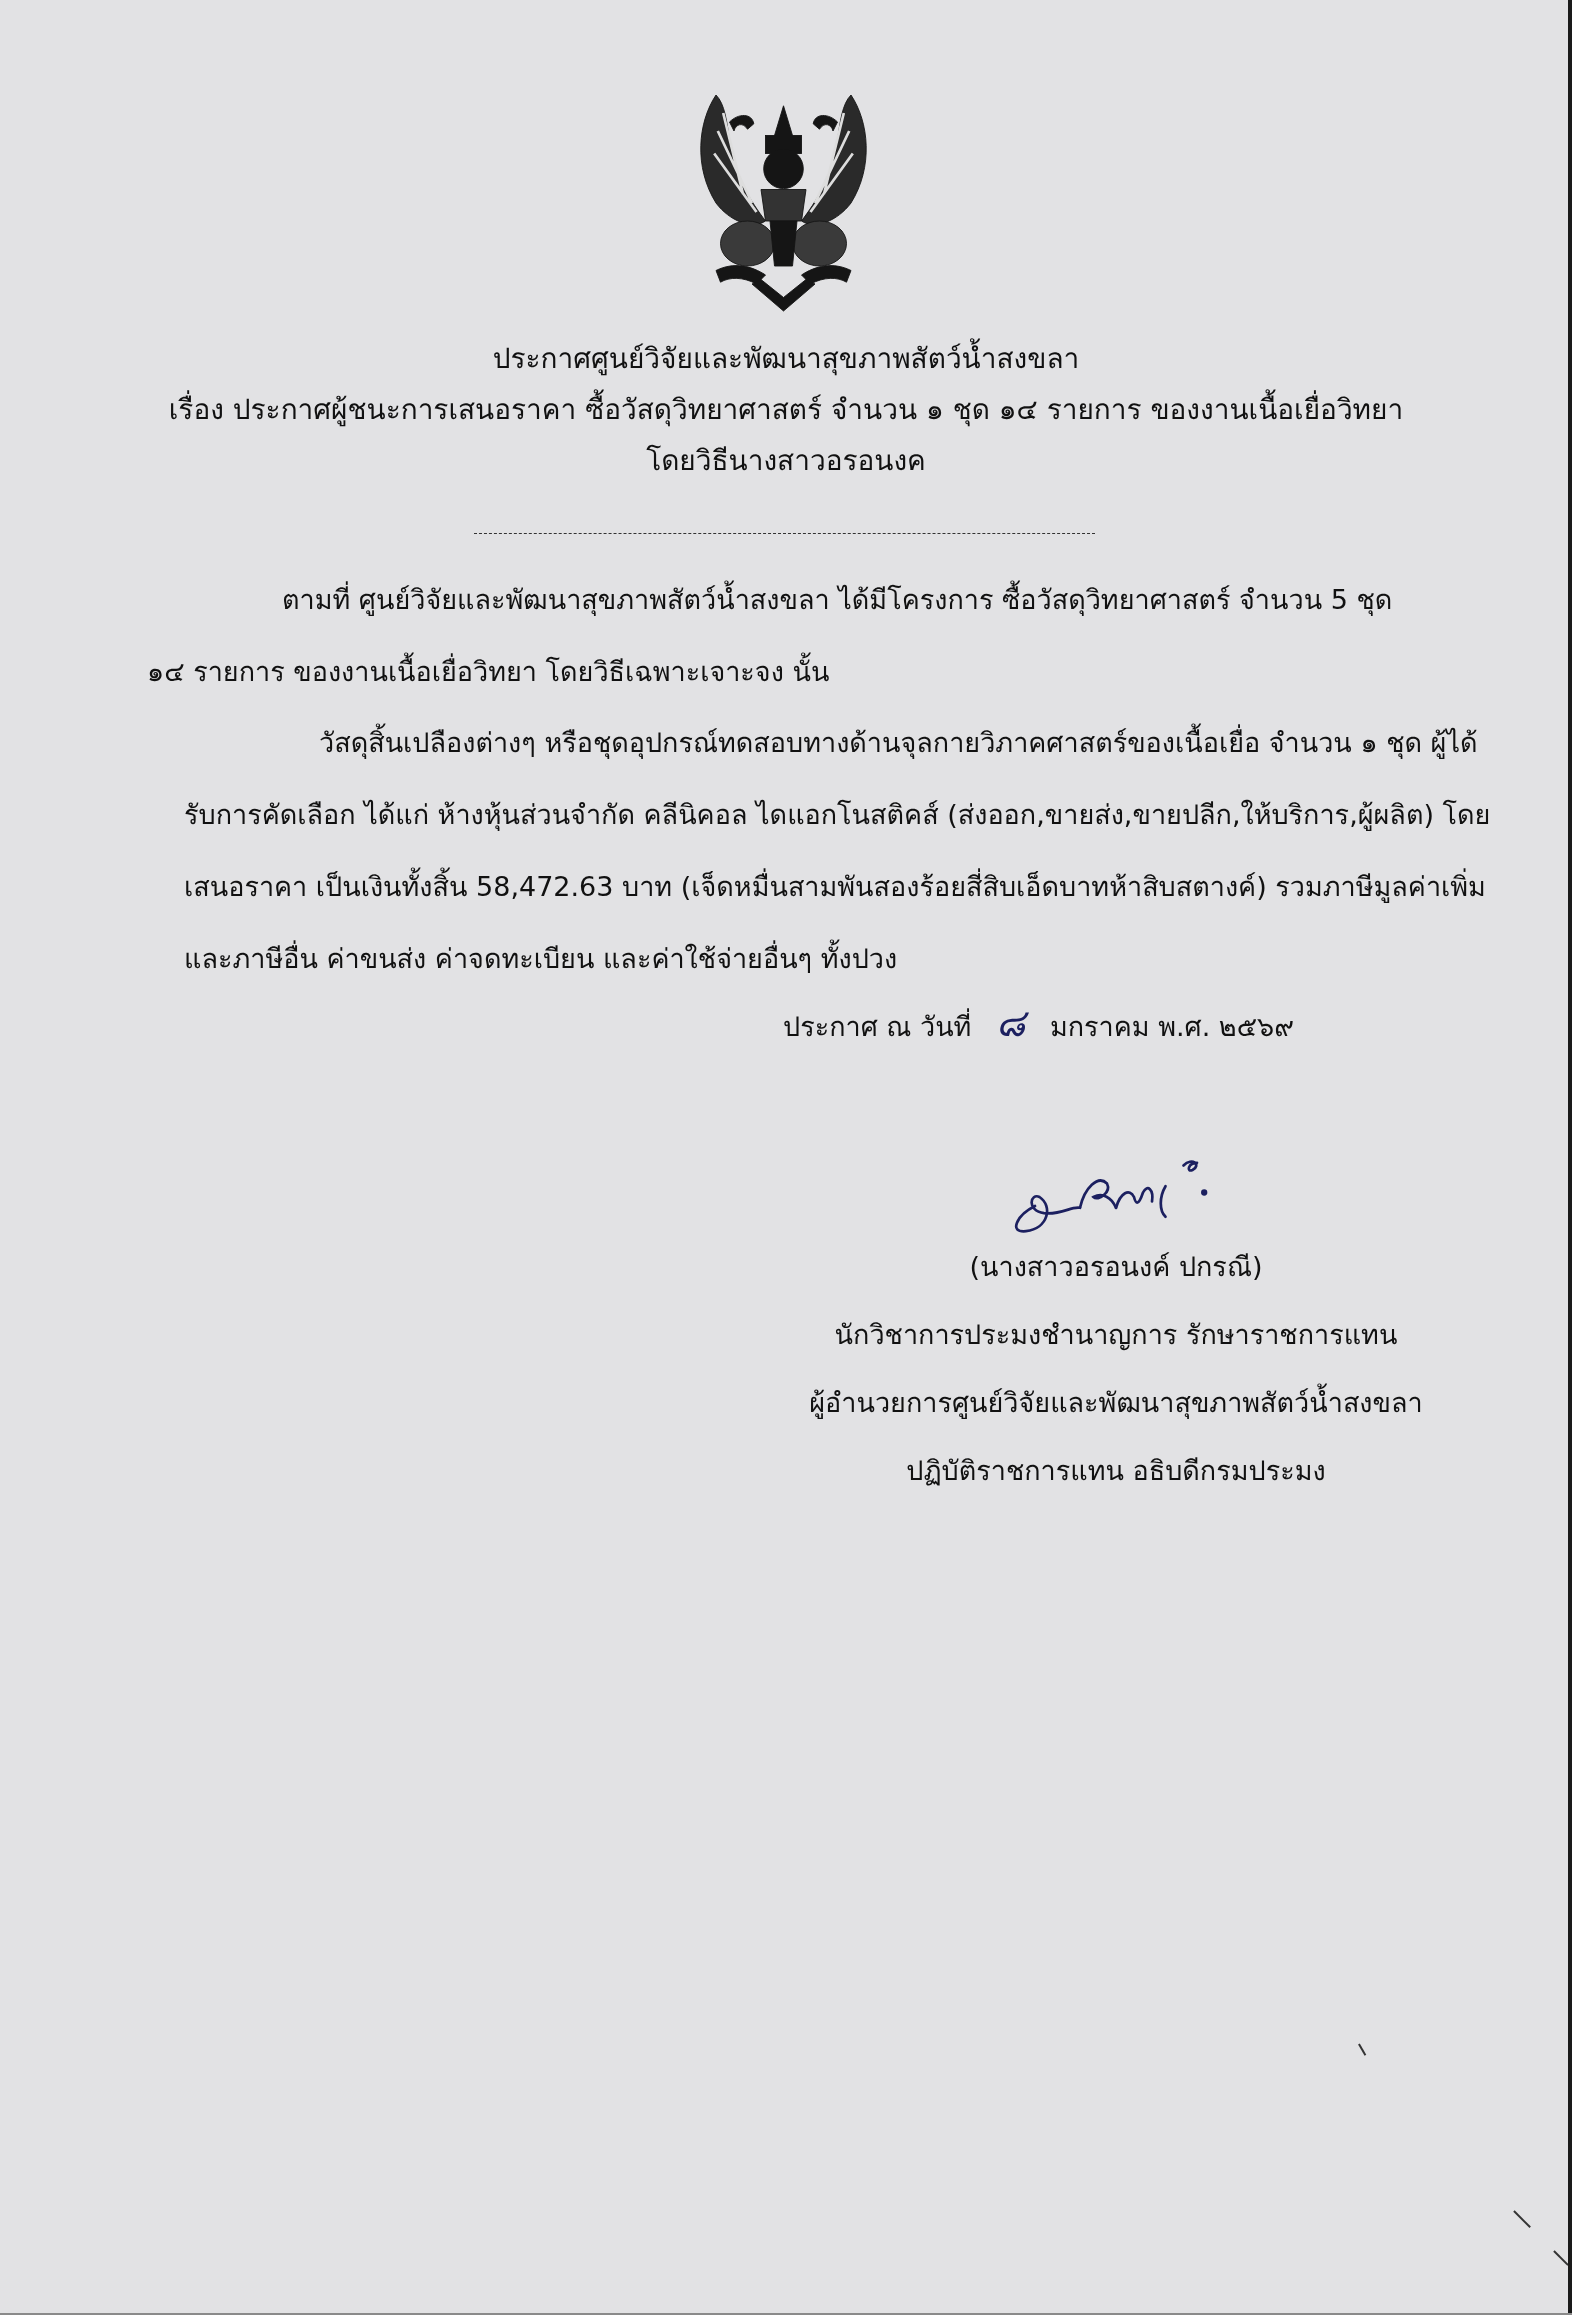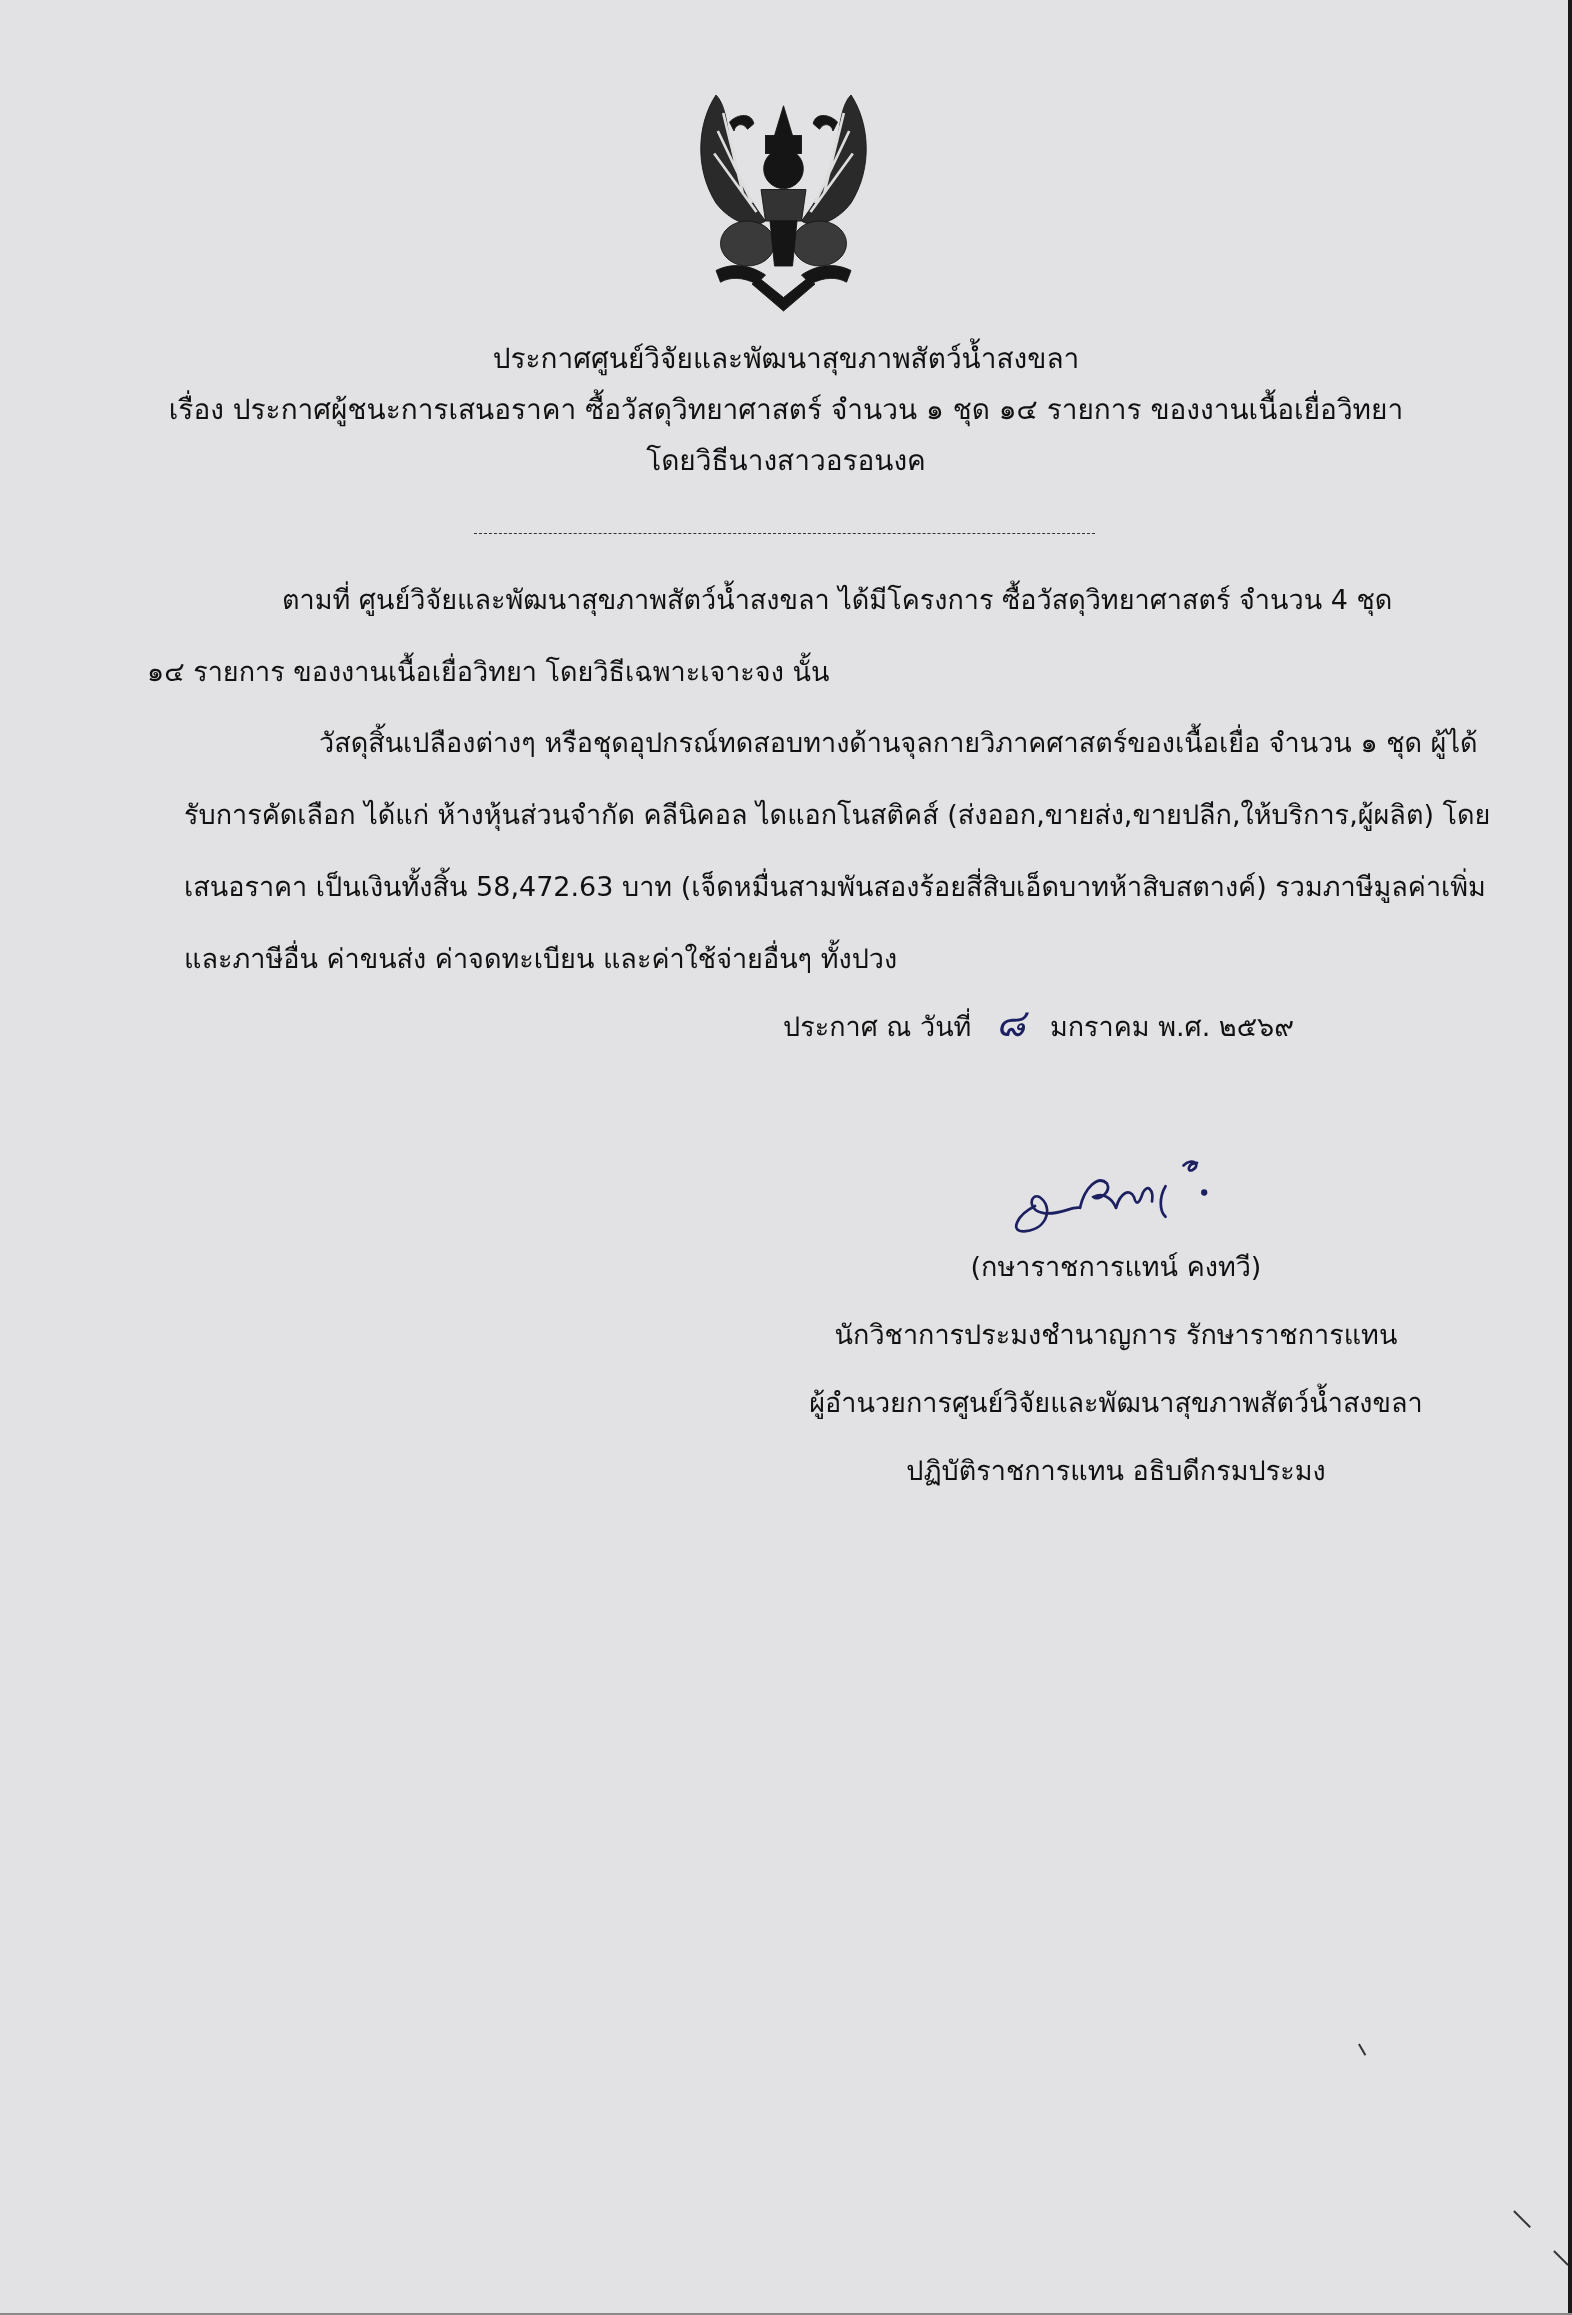--- a/index.html
+++ b/index.html
@@ -133,21 +133,21 @@
 
   <div class="title-block">
     <div>ประกาศศูนย์วิจัยและพัฒนาสุขภาพสัตว์น้ำสงขลา</div>
     <div>เรื่อง ประกาศผู้ชนะการเสนอราคา ซื้อวัสดุวิทยาศาสตร์ จำนวน ๑ ชุด ๑๔ รายการ ของงานเนื้อเยื่อวิทยา</div>
     <div>โดยวิธีนางสาวอรอนงค</div>
   </div>
 
   <div class="separator"></div>
 
   <div class="para para1">
-    <span class="line indent">ตามที่  ศูนย์วิจัยและพัฒนาสุขภาพสัตว์น้ำสงขลา  ได้มีโครงการ  ซื้อวัสดุวิทยาศาสตร์ จำนวน 4 ชุด</span>
+    <span class="line indent">ตามที่  ศูนย์วิจัยและพัฒนาสุขภาพสัตว์น้ำสงขลา  ได้มีโครงการ  ซื้อวัสดุวิทยาศาสตร์ จำนวน 5 ชุด</span>
     <span class="line">๑๔ รายการ ของงานเนื้อเยื่อวิทยา โดยวิธีเฉพาะเจาะจง  นั้น</span>
   </div>
 
   <div class="para para2">
     <span class="line indent">วัสดุสิ้นเปลืองต่างๆ หรือชุดอุปกรณ์ทดสอบทางด้านจุลกายวิภาคศาสตร์ของเนื้อเยื่อ จำนวน ๑ ชุด ผู้ได้</span>
     <span class="line">รับการคัดเลือก ได้แก่ ห้างหุ้นส่วนจำกัด คลีนิคอล ไดแอกโนสติคส์ (ส่งออก,ขายส่ง,ขายปลีก,ให้บริการ,ผู้ผลิต) โดย</span>
     <span class="line">เสนอราคา เป็นเงินทั้งสิ้น 58,472.63 บาท (เจ็ดหมื่นสามพันสองร้อยสี่สิบเอ็ดบาทห้าสิบสตางค์) รวมภาษีมูลค่าเพิ่ม</span>
     <span class="line">และภาษีอื่น ค่าขนส่ง ค่าจดทะเบียน และค่าใช้จ่ายอื่นๆ ทั้งปวง</span>
   </div>
 
@@ -162,21 +162,21 @@
       <path d="M40 70 C20 80, 10 100, 30 98 C55 95, 60 70, 45 60 C35 55, 30 75, 50 78 C70 80, 80 70, 90 72"></path>
       <path d="M90 72 C95 50, 110 35, 120 45 C125 55, 110 65, 105 60 C115 55, 125 60, 130 72"></path>
       <path d="M130 72 C135 55, 145 50, 150 60 C152 68, 155 70, 160 55 C165 45, 172 52, 170 65"></path>
       <path d="M185 48 C178 60, 178 75, 185 82"></path>
       <path d="M205 25 C215 15, 225 25, 215 30 C208 33, 210 22, 220 22"></path>
       <circle cx="228" cy="55" r="2" fill="#1c2060"></circle>
     </g>
   </svg>
 
   <div class="signer-block">
-    <div>(กษาราชการแทน์ คงทวี)</div>
+    <div>(นางสาวอรอนงค์ ปกรณี)</div>
     <div>นักวิชาการประมงชำนาญการ รักษาราชการแทน</div>
     <div>ผู้อำนวยการศูนย์วิจัยและพัฒนาสุขภาพสัตว์น้ำสงขลา</div>
     <div>ปฏิบัติราชการแทน อธิบดีกรมประมง</div>
   </div>
 
   <div class="mark" style="left:1359px; top:2043px; width:12.6px; transform:rotate(60deg);"></div>
   <div class="mark" style="left:1514px; top:2210px; width:23.4px; transform:rotate(45deg);"></div>
   <div class="mark" style="left:1554px; top:2250px; width:20px; transform:rotate(45deg);"></div>
 
   <div class="edge-right"></div>

